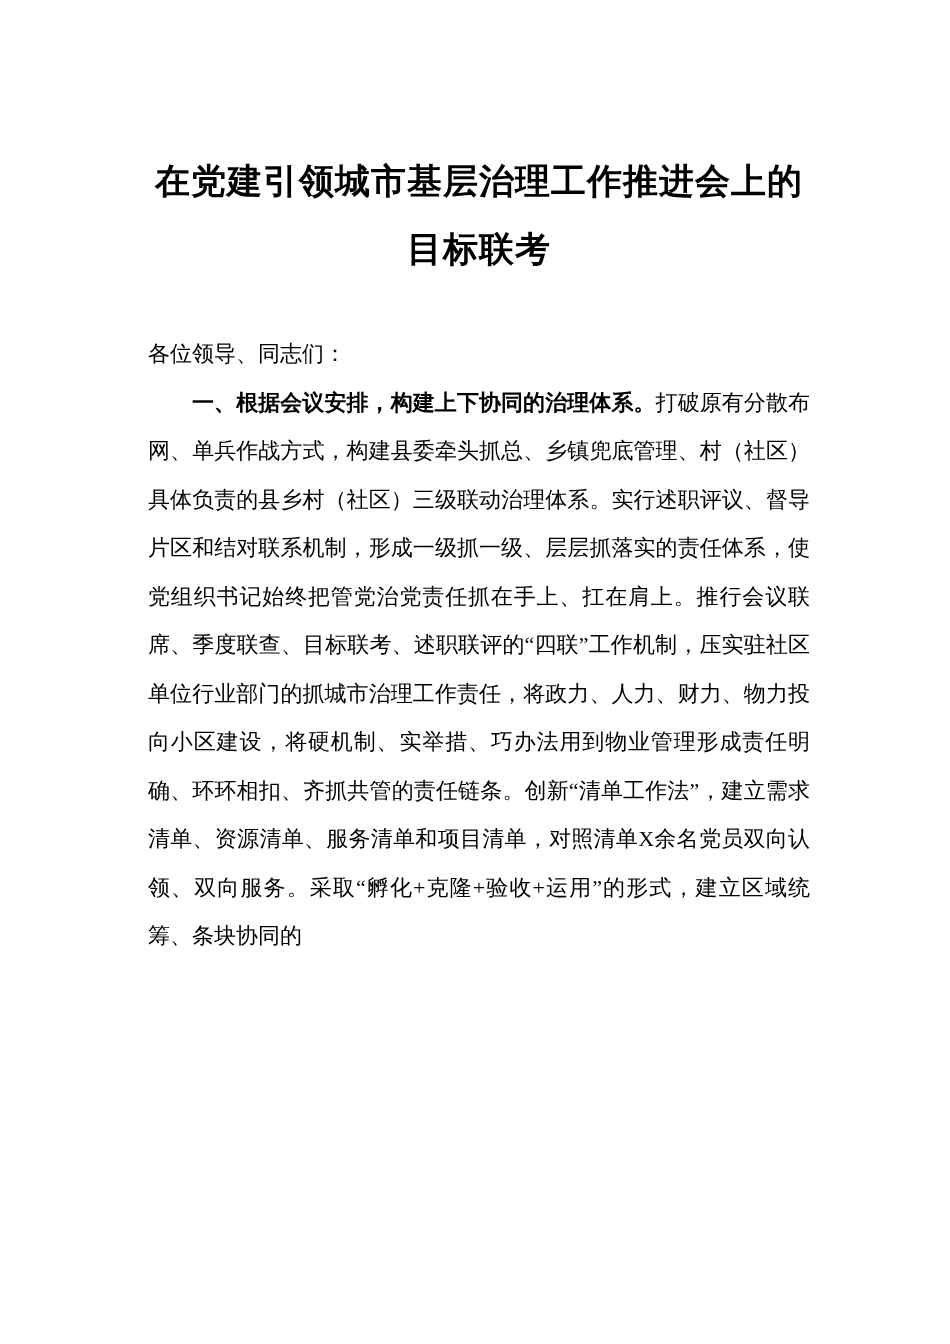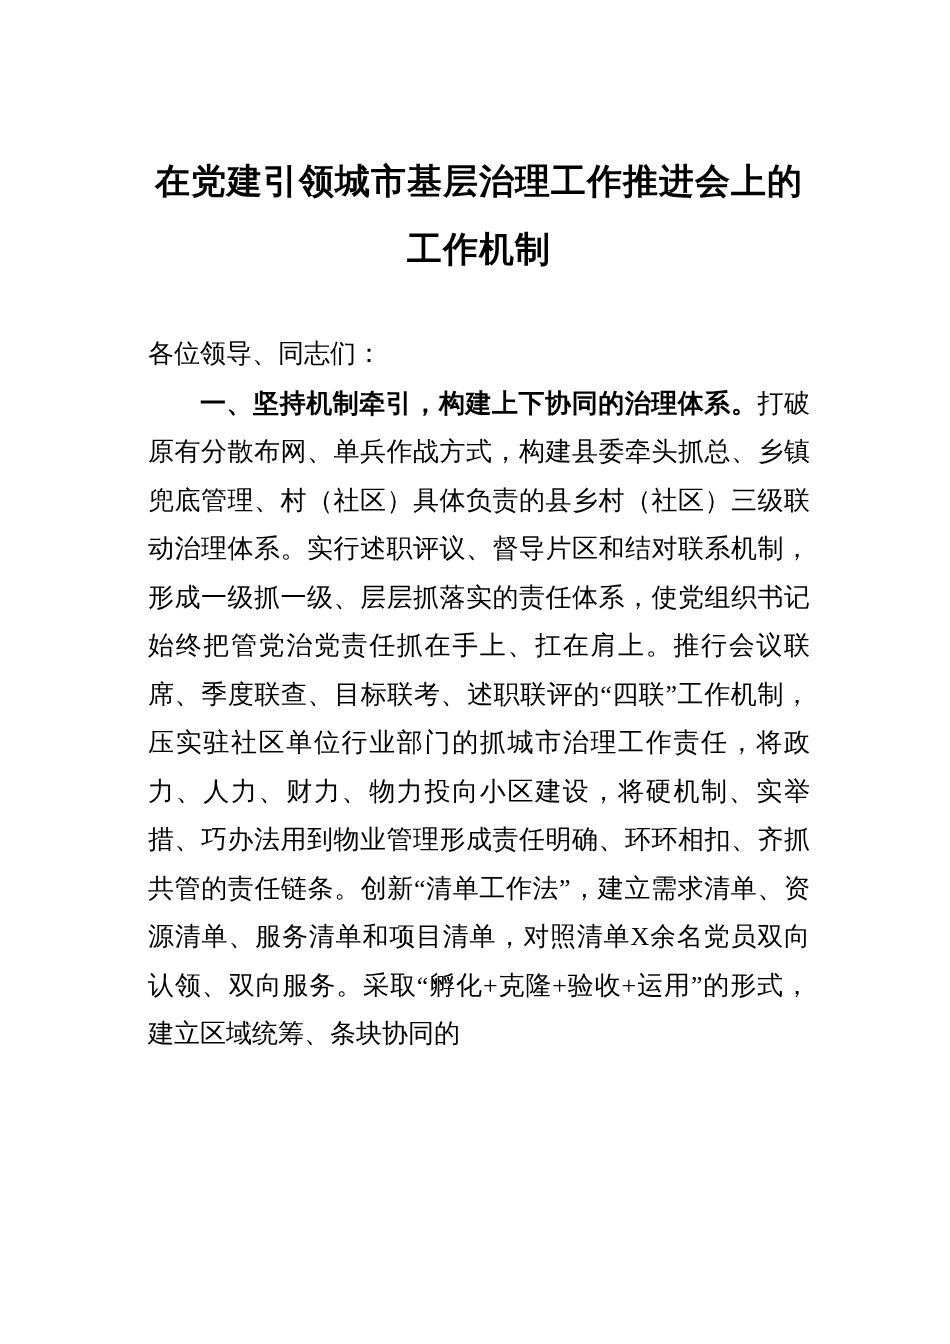--- a/index.html
+++ b/index.html
@@ -25,21 +25,21 @@
     font-size: 35px;
     font-weight: bold;
     line-height: 68px;
     letter-spacing: 1px;
   }
   .doc-title .title-line {
     display: block;
   }
   .doc-body p {
     margin: 0;
-    font-size: 26px;
+    font-size: 22px;
     line-height: 48.5px;
     text-align: justify;
     word-break: break-all;
   }
   .salutation {
     text-indent: 0;
   }
   .para {
     text-indent: 2em;
   }
@@ -48,24 +48,24 @@
     font-family: "Liberation Sans", "DejaVu Sans", sans-serif;
     letter-spacing: 0;
   }
 </style>
 </head>
 <body>
 
 <div class="page">
   <h1 class="doc-title">
     <span class="title-line">在党建引领城市基层治理工作推进会上的</span>
-    <span class="title-line">工作机制</span>
+    <span class="title-line">目标联考</span>
   </h1>
 
   <div class="doc-body">
     <p class="salutation">各位领导、同志们：</p>
 
 
     <p class="para">
-      <span class="para-lead">一、坚持机制牵引，构建上下协同的治理体系。</span><span>打破原有分散布网、单兵作战方式，构建县委牵头抓总、乡镇兜底管理、村（社区）具体负责的县乡村（社区）三级联动治理体系。实行述职评议、督导片区和结对联系机制，形成一级抓一级、层层抓落实的责任体系，使党组织书记始终把管党治党责任抓在手上、扛在肩上。推行会议联席、季度联查、目标联考、述职联评的“四联”工作机制，压实驻社区单位行业部门的抓城市治理工作责任，将政力、人力、财力、物力投向小区建设，将硬机制、实举措、巧办法用到物业管理形成责任明确、环环相扣、齐抓共管的责任链条。创新“清单工作法”，建立需求清单、资源清单、服务清单和项目清单，对照清单X余名党员双向认领、双向服务。采取“孵化+克隆+验收+运用”的形式，建立区域统筹、条块协同的</span>
+      <span class="para-lead">一、根据会议安排，构建上下协同的治理体系。</span><span>打破原有分散布网、单兵作战方式，构建县委牵头抓总、乡镇兜底管理、村（社区）具体负责的县乡村（社区）三级联动治理体系。实行述职评议、督导片区和结对联系机制，形成一级抓一级、层层抓落实的责任体系，使党组织书记始终把管党治党责任抓在手上、扛在肩上。推行会议联席、季度联查、目标联考、述职联评的“四联”工作机制，压实驻社区单位行业部门的抓城市治理工作责任，将政力、人力、财力、物力投向小区建设，将硬机制、实举措、巧办法用到物业管理形成责任明确、环环相扣、齐抓共管的责任链条。创新“清单工作法”，建立需求清单、资源清单、服务清单和项目清单，对照清单X余名党员双向认领、双向服务。采取“孵化+克隆+验收+运用”的形式，建立区域统筹、条块协同的</span>
     </p>
   </div>
 </div>
 
 </body></html>

